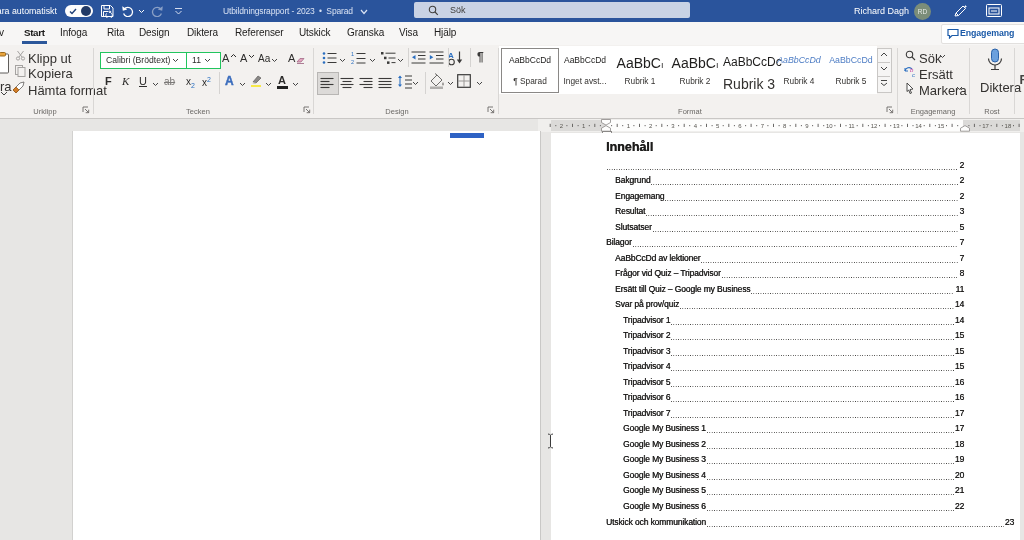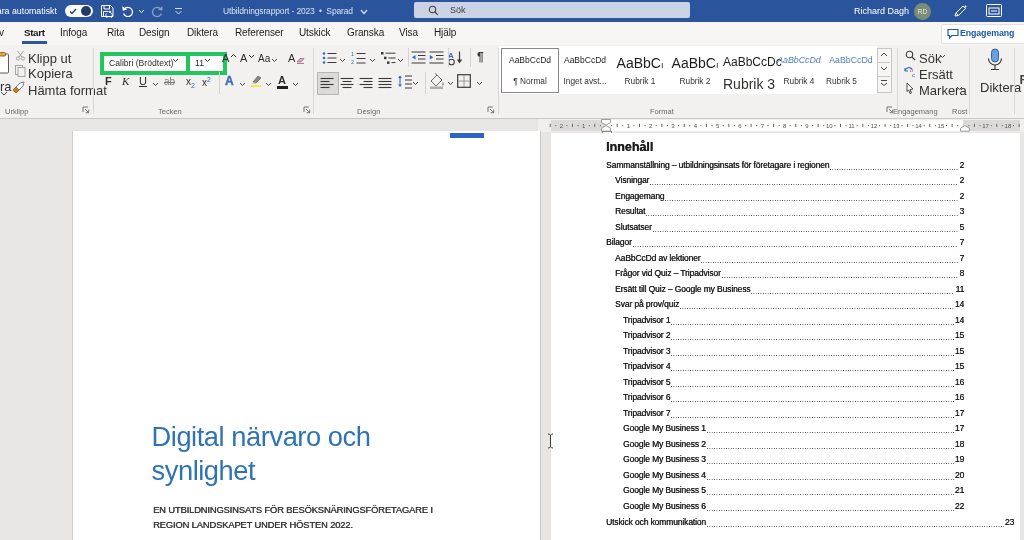--- a/index.html
+++ b/index.html
@@ -6,27 +6,27 @@
 .ab{position:absolute}
 
 #titlebar{left:0;top:0;width:1024px;height:22px;background:#2a549c}
 #titlebar .wtxt{color:#fff;font-size:9px}
 
 #tabrow{left:0;top:22px;width:1024px;height:23px;background:#f7f6f5}
 .tab{position:absolute;top:4.5px;font-size:10px;color:#222120;letter-spacing:-0.1px}
 
 #ribbon{left:0;top:45px;width:1024px;height:73px;background:#f3f1ef;border-bottom:1px solid #c9c7c5}
 .gsep{position:absolute;top:3px;width:1px;height:66px;background:#d9d7d5}
-.glabel{position:absolute;top:62px;font-size:7.5px;color:#6b6966;width:80px;text-align:left}
+.glabel{position:absolute;top:62px;font-size:7.5px;color:#6b6966;width:80px;text-align:center}
 .grey{color:#a5a3a1}
 .btxt{font-size:13px;color:#33312f}
 .launch{position:absolute;width:7px;height:7px}
 .launch svg{display:block}
 
-.combo{position:absolute;background:#fff;border:4px solid #22c55e;font-size:8.6px;color:#2d2c2b}
+.combo{position:absolute;background:#fff;border:1px solid #22c55e;font-size:8.6px;color:#2d2c2b}
 
 .tr{position:absolute;display:flex;align-items:flex-end;height:11px;font-size:8.5px;color:#1d1c1b;letter-spacing:-0.12px;text-shadow:0.35px 0 0 #2a2928}
 .tr .ld{flex:1;height:3px;margin:0 1px;background-image:repeating-linear-gradient(to right,#3e3d3b 0 1px,transparent 1px 2.4px);background-position:left bottom;background-repeat:repeat-x;background-size:2.4px 1px}
 .tr b{font-weight:normal}
 </style></head>
 <body>
 <div id="app">
 
 <div id="titlebar" class="ab">
   <div class="ab wtxt" style="left:-14px;top:5.5px;font-size:8.8px">Spara automatiskt</div>
@@ -309,33 +309,33 @@
   <div class="launch" style="left:487px;top:61px">
         <svg width="8" height="8" viewBox="0 0 8 8">
           <path d="M1 6 V1 h5 M3 3 L6.7 6.7 M6.7 3.7 V6.7 H3.7" stroke="#6b6966" stroke-width="0.9" fill="none"></path>
         </svg>
       </div>
   <div class="gsep" style="left:498px"></div>
 
   <div class="ab" style="left:499px;top:1px;width:378px;height:48px;background:#fff"></div>
   <div class="ab" style="left:501px;top:3px;width:56px;height:43px;border:1px solid #8a8886;background:#fff"></div>
   <div class="ab" style="left:503px;top:10px;width:54px;text-align:center;font-size:8.5px;color:#1d1c1b;white-space:nowrap">AaBbCcDd</div>
-  <div class="ab" style="left:503px;top:31px;width:54px;text-align:center;font-size:8.3px;color:#33312f;white-space:nowrap">¶ Normal</div>
+  <div class="ab" style="left:503px;top:31px;width:54px;text-align:center;font-size:8.3px;color:#33312f;white-space:nowrap">¶ Sparad</div>
   <div class="ab" style="left:558px;top:10px;width:54px;text-align:center;font-size:8.5px;color:#1d1c1b;white-space:nowrap">AaBbCcDd</div>
   <div class="ab" style="left:558px;top:31px;width:54px;text-align:center;font-size:8.3px;color:#33312f;white-space:nowrap">Inget avst...</div>
   <div class="ab" style="left:613px;top:10px;width:54px;text-align:center;font-size:14px;color:#1f1e1d;white-space:nowrap">AaBbC<span style="font-size:9px">ı</span></div>
   <div class="ab" style="left:613px;top:31px;width:54px;text-align:center;font-size:8.3px;color:#33312f;white-space:nowrap">Rubrik 1</div>
   <div class="ab" style="left:668px;top:10px;width:54px;text-align:center;font-size:14px;color:#1f1e1d;white-space:nowrap">AaBbC<span style="font-size:9px">ı</span></div>
   <div class="ab" style="left:668px;top:31px;width:54px;text-align:center;font-size:8.3px;color:#33312f;white-space:nowrap">Rubrik 2</div>
   <div class="ab" style="left:723px;top:10px;width:50px;text-align:center;font-size:12px;color:#1d1c1b;font-weight:normal;white-space:nowrap">AaBbCcDc</div>
   <div class="ab" style="left:723px;top:31px;width:50px;text-align:right;font-size:14px;color:#33312f;white-space:nowrap">Rubrik 3</div>
   <div class="ab" style="left:774px;top:10px;width:50px;text-align:center;font-size:8.8px;color:#4e7dc4;font-style:italic;white-space:nowrap">AaBbCcDd</div>
   <div class="ab" style="left:774px;top:31px;width:50px;text-align:center;font-size:8.3px;color:#33312f;white-space:nowrap">Rubrik 4</div>
   <div class="ab" style="left:826px;top:10px;width:50px;text-align:center;font-size:8.8px;color:#4e7dc4;white-space:nowrap">AaBbCcDd</div>
-  <div class="ab" style="left:826px;top:31px;width:50px;text-align:left;font-size:8.3px;color:#33312f;white-space:nowrap">Rubrik 5</div>
+  <div class="ab" style="left:826px;top:31px;width:50px;text-align:center;font-size:8.3px;color:#33312f;white-space:nowrap">Rubrik 5</div>
   <div class="ab" style="left:877px;top:3px;width:13px;height:43px;border:1px solid #c9c7c5;background:#f6f5f4"></div>
 <svg class="ab" style="left:880px;top:7px" width="8" height="5" viewBox="0 0 8 5">
         <path d="M1 4 L4 1 L7 4" stroke="#444" stroke-width="1" fill="none"></path>
       </svg>
 <div class="ab" style="left:877px;top:17px;width:13px;height:1px;background:#c9c7c5"></div>
 <svg class="ab" style="left:880px;top:21px" width="8" height="5" viewBox="0 0 8 5">
         <path d="M1 1 L4 4 L7 1" stroke="#444" stroke-width="1" fill="none"></path>
       </svg>
 <div class="ab" style="left:877px;top:31px;width:13px;height:1px;background:#c9c7c5"></div>
 <svg class="ab" style="left:880px;top:34px" width="8" height="8" viewBox="0 0 8 8">
@@ -476,38 +476,35 @@
 <path d="M63.5 0.5 h9 v3 l-4.5 2.6 l-4.5 -2.6 z" fill="#fdfdfc" stroke="#8a8886" stroke-width="0.8"></path>
 <path d="M63.5 12.2 h9 v-3 l-4.5 -2.6 l-4.5 2.6 z" fill="#fdfdfc" stroke="#8a8886" stroke-width="0.8"></path>
 <path d="M422.5 12.2 h9 v-3 l-4.5 -2.6 l-4.5 2.6 z" fill="#fdfdfc" stroke="#8a8886" stroke-width="0.8"></path>
 </svg>
 </div>
 
 <div class="ab" style="left:601.5px;top:131px;width:8px;height:3.5px;background:#fdfdfc;border:0.8px solid #8a8886"></div>
 
 <div class="ab" style="left:72px;top:131px;width:467px;height:409px;background:#fff;border-left:1px solid #d2d1cf;border-right:1px solid #c9c8c6"></div>
 <div class="ab" style="left:450px;top:133px;width:34px;height:5px;background:#2e62c4"></div>
-<div class="ab" style="left:151.5px;top:420px;width:300px;font-size:27.3px;color:#2e74b5;line-height:33.5px;letter-spacing:-0.45px">Digital närvaro och synlighet</div>
-<div class="ab" style="left:153px;top:501.5px;width:290px;font-size:9.4px;color:#343332;line-height:15.6px;letter-spacing:-0.15px;text-shadow:0.4px 0 0 #4a4948">EN UTBILDNINGSINSATS FÖR BESÖKSNÄRINGSFÖRETAGARE I REGION LANDSKAPET UNDER HÖSTEN 2022.</div>
 
 <div class="ab" style="left:551px;top:133px;width:469px;height:407px;background:#fff"></div>
 <div class="ab" style="left:606px;top:139.5px;font-size:12.5px;font-weight:bold;color:#1d1c1b;text-shadow:0.3px 0 0 #1d1c1b">Innehåll</div>
 
 <svg class="ab" style="left:546px;top:433px" width="9" height="16" viewBox="0 0 9 16">
   <path d="M2 1 C3.2 1 4 1.6 4.5 2.2 C5 1.6 5.8 1 7 1 M4.5 2.2 V13.8 M2 15 C3.2 15 4 14.4 4.5 13.8 C5 14.4 5.8 15 7 15" stroke="#3a3a3a" stroke-width="1" fill="none"></path>
 </svg>
 
 <div id="toc">
 <div class="tr" style="left:606px;top:158.5px;width:358px">
-        <span>Sammanställning – utbildningsinsats för företagare i regionen</span>
         <i class="ld"></i>
         <b>2</b>
       </div>
 <div class="tr" style="left:615px;top:174.0px;width:349px">
-        <span>Visningar</span>
+        <span>Bakgrund</span>
         <i class="ld"></i>
         <b>2</b>
       </div>
 <div class="tr" style="left:615px;top:189.5px;width:349px">
         <span>Engagemang</span>
         <i class="ld"></i>
         <b>2</b>
       </div>
 <div class="tr" style="left:615px;top:205.1px;width:349px">
         <span>Resultat</span>

